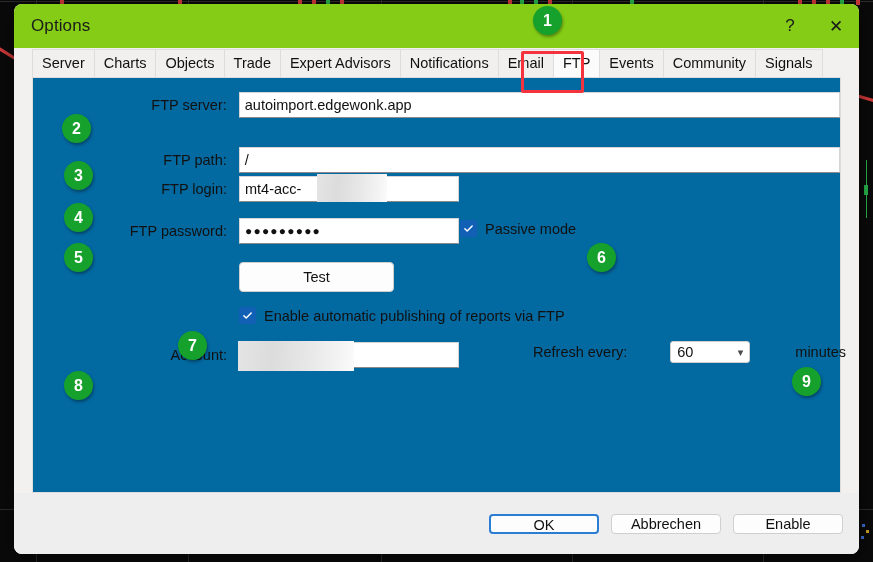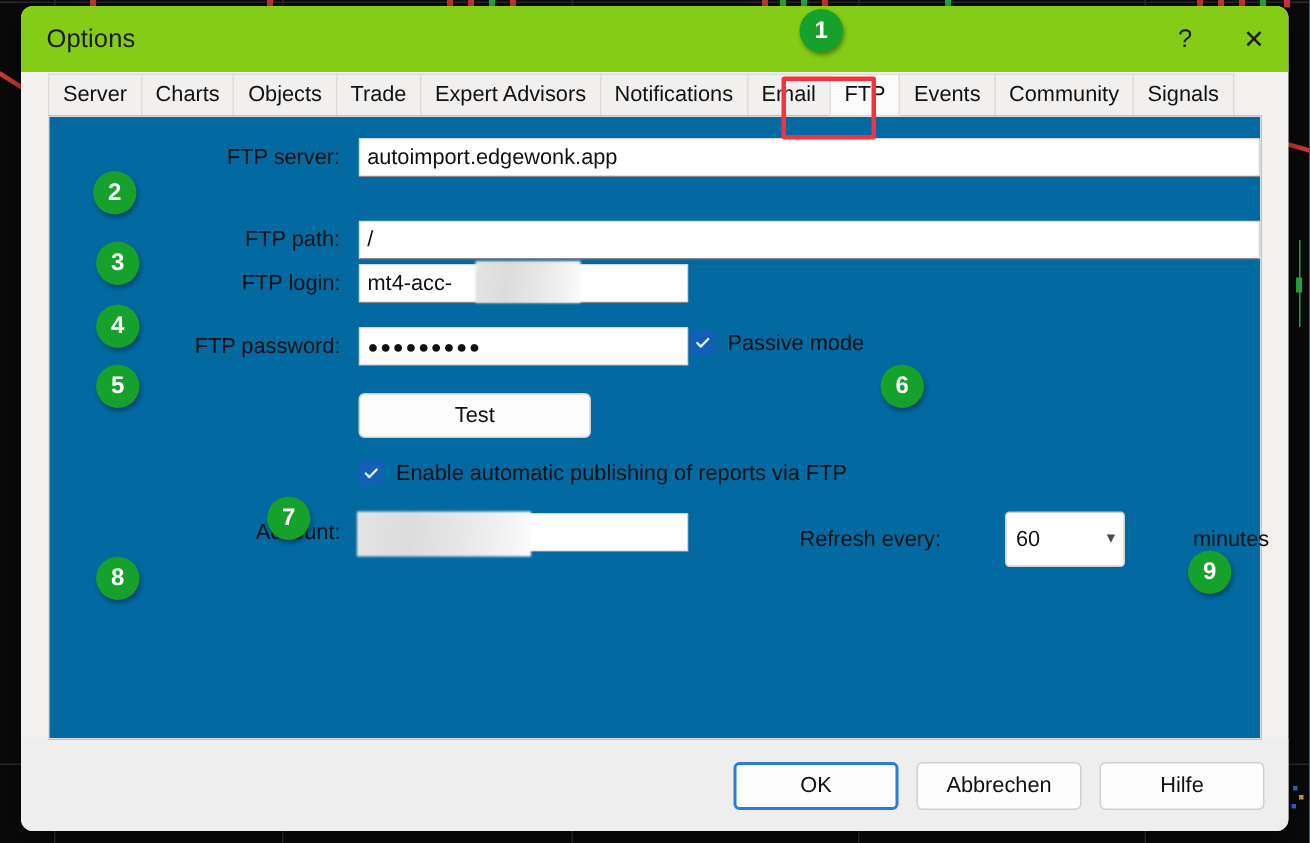--- a/index.html
+++ b/index.html
@@ -128,21 +128,21 @@
   #footer {
     flex: 0 0 60px;
     background: #eeeeee;
     display: flex;
     align-items: center;
     justify-content: flex-end;
     padding-right: 16px;
     border-top: 1px solid #eeeeee;
   }
   .dlg-btn {
-    height: 32px;
+    height: 20px;
     min-width: 110px;
     margin-left: 12px;
     background: #fdfdfd;
     border: 1px solid #cfcfcf;
     border-radius: 4px;
     font-size: 14.5px;
     color: #101010;
     font-family: "Liberation Sans", sans-serif;
     cursor: default;
   }
@@ -198,21 +198,21 @@
   .cbox svg { display: block; }
   .cb-label {
     font-size: 14.5px;
     color: #111;
     margin-left: 8px;
     white-space: nowrap;
   }
 
   
   .selbox {
-    height: 37px;
+    height: 22px;
     width: 80px;
     background: #fff;
     border: 1px solid #cfcfcf;
     border-radius: 3px;
     font-size: 14.5px;
     color: #111;
     display: flex;
     align-items: center;
     padding: 0 6px;
     box-sizing: border-box;
@@ -385,21 +385,21 @@
         <span class="chev">▾</span>
       </div>
       <div class="fld-label" style="margin-left:12px">minutes</div>
     </div>
 
   </div>
 
   <div id="footer">
     <button class="dlg-btn default">OK</button>
     <button class="dlg-btn">Abbrechen</button>
-    <button class="dlg-btn">Hilfe</button>
+    <button class="dlg-btn">Enable</button>
   </div>
 
 </div>
 
 <div id="ftp-highlight" style="left:521px; top:51px; width:57px; height:36px;"></div>
 
 <div id="badges">
     <div class="badge" style="left: 533px; top: 6px; background: rgb(22, 160, 44);">1</div>
     <div class="badge" style="left: 62px; top: 114px; background: rgb(22, 160, 44);">2</div>
     <div class="badge" style="left: 64px; top: 161px; background: rgb(22, 160, 44);">3</div>

